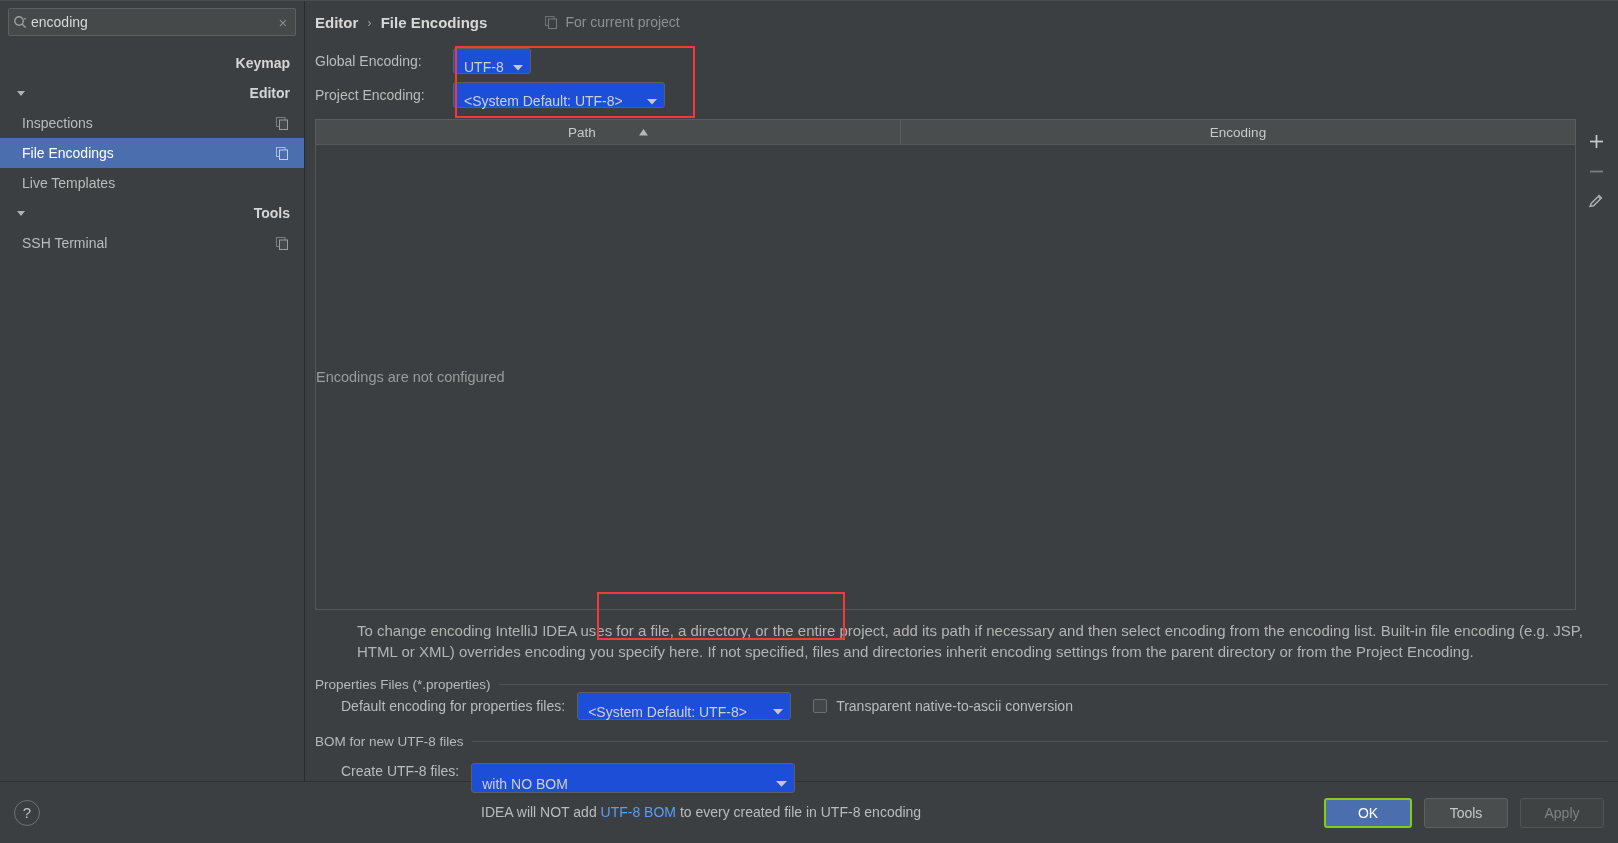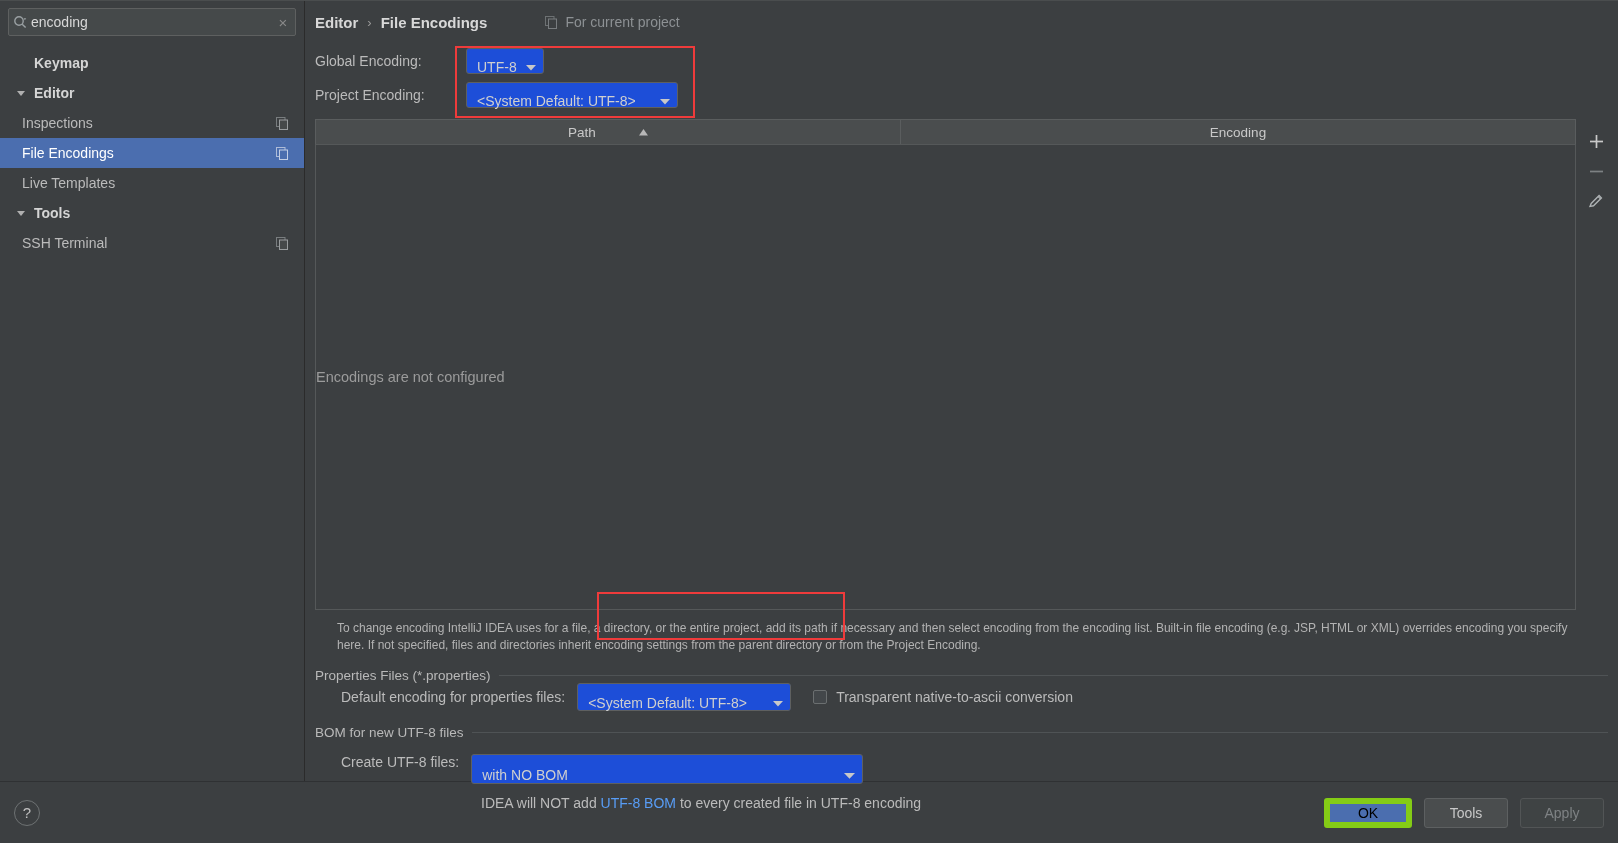--- a/index.html
+++ b/index.html
@@ -39,46 +39,46 @@
   .tree-row {
     display: flex; align-items: center; height: 30px;
     padding-right: 14px; cursor: pointer; position: relative;
   }
   .tree-row.selected { background: #4b6eaf; }
   .tree-row.selected .tree-label { color: #ffffff; }
   .tw { width: 26px; flex: 0 0 26px; display: flex; align-items: center; justify-content: center; }
   .tw svg { display: block; }
   .tree-label { flex: 1; color: #bbbbbb; white-space: nowrap; }
   .tree-label.bold { font-weight: bold; color: #d5d5d5; }
-  .indent-1 { padding-left: 8px; }
+  .indent-1 { padding-left: 8px; text-align: right; }
   .indent-2 { padding-left: 22px; }
   .copy-badge { width: 16px; flex: 0 0 16px; display:flex; align-items:center; justify-content:center; opacity: .75; }
 
   
   .main { flex: 1; min-width: 0; background: #3c3f41; position: relative; padding: 0 0 0 0; }
   .crumbs { display: flex; align-items: center; height: 44px; padding-left: 10px; }
   .crumb { font-size: 15px; font-weight: bold; color: #d8d8d8; }
   .crumb-sep { margin: 0 9px; color: #9a9a9a; font-size: 13px; }
   .for-project { display: flex; align-items: center; margin-left: 56px; color: #8d9194; font-size: 14px; }
   .for-project .copy-badge { margin-right: 6px; }
 
-  .field-row { display: flex; align-items: center; height: 34px; padding-left: 10px; gap: 13px; }
+  .field-row { display: flex; align-items: center; height: 34px; padding-left: 10px; }
   .field-label { font-size: 14px; color: #bbbbbb; width: 138px; }
 
   .combo {
     display: inline-flex; align-items: center; justify-content: space-between;
     background: #1d4ed8; border: 1px solid #5e6060; border-radius: 3px;
     height: 26px; padding: 12px 7px 0 10px; cursor: pointer;
     font-size: 14px; color: #cfcfcf; white-space: nowrap;
   }
   .combo .arrow { margin-left: 9px; display:flex; align-items:center; }
   .combo.small { min-width: 70px; }
   .combo.mid { min-width: 212px; }
   .combo.props { min-width: 214px; height: 28px; }
-  .combo.wide { width: 392px; height: 30px; justify-content: space-between; padding-left: 10px; }
+  .combo.wide { width: 324px; height: 30px; justify-content: space-between; padding-left: 10px; }
 
   
   .redbox { position: absolute; border: 2px solid #ef3b3b; pointer-events: none; z-index: 30; }
 
   
   .table-area { margin: 7px 0 0 10px; margin-right: 42px; }
   .table-head {
     display: flex; height: 26px; background: #4a4d4e;
     border: 1px solid #5a5d5e; border-bottom: 1px solid #555859;
   }
@@ -96,21 +96,21 @@
   }
   .empty-text { font-size: 14.5px; color: #9b9b9b; }
 
   .side-tools {
     position: absolute; right: 8px; top: 126px;
     width: 28px; display: flex; flex-direction: column; align-items: center;
   }
   .tool-btn { width: 26px; height: 30px; display: flex; align-items: center; justify-content: center; cursor: pointer; }
 
   .desc {
-    margin: 10px 32px 0 32px; font-size: 12px; line-height: 1.42;
+    margin: 10px 32px 0 52px; font-size: 15px; line-height: 1.42;
     color: #b3b3b3; text-align: left;
   }
 
   .group { margin: 14px 10px 0 10px; position: relative; }
   .group-head { display: flex; align-items: center; font-size: 13.5px; color: #b9b9b9; }
   .group-head .gl { white-space: nowrap; padding-right: 8px; }
   .group-head .gline { flex: 1; height: 1px; background: #4f5355; }
 
   .prop-row { display: flex; align-items: center; padding-left: 26px; }
   .prop-label { font-size: 14px; color: #bbbbbb; margin-right: 12px; }
@@ -134,21 +134,21 @@
     width: 26px; height: 26px; border-radius: 50%;
     border: 1px solid #6e7273; color: #c0c0c0; font-size: 15px;
     display: flex; align-items: center; justify-content: center; cursor: pointer;
   }
   .footer-spacer { flex: 1; }
   .btn {
     min-width: 84px; height: 30px; margin-left: 12px; border-radius: 3px;
     font-size: 14px; display: flex; align-items: center; justify-content: center;
     cursor: pointer; padding: 0 16px;
   }
-  .btn.ok { background: #4b6eaf; border: 6px solid #84cc16; color: #000000; min-width: 88px; }
+  .btn.ok { background: #4b6eaf; border: 2px solid #84cc16; color: #ffffff; min-width: 88px; }
   .btn.cancel { background: #4a4d4e; border: 1px solid #5d6061; color: #c8c8c8; }
   .btn.apply { background: #3f4344; border: 1px solid #525556; color: #7e8284; }
   .top-divider { position:absolute; left:0; right:0; top:0; height:1px; background:#4a4d4e; }
 </style>
 </head>
 <body>
 
 <div class="app">
   <div class="body-row">
 

